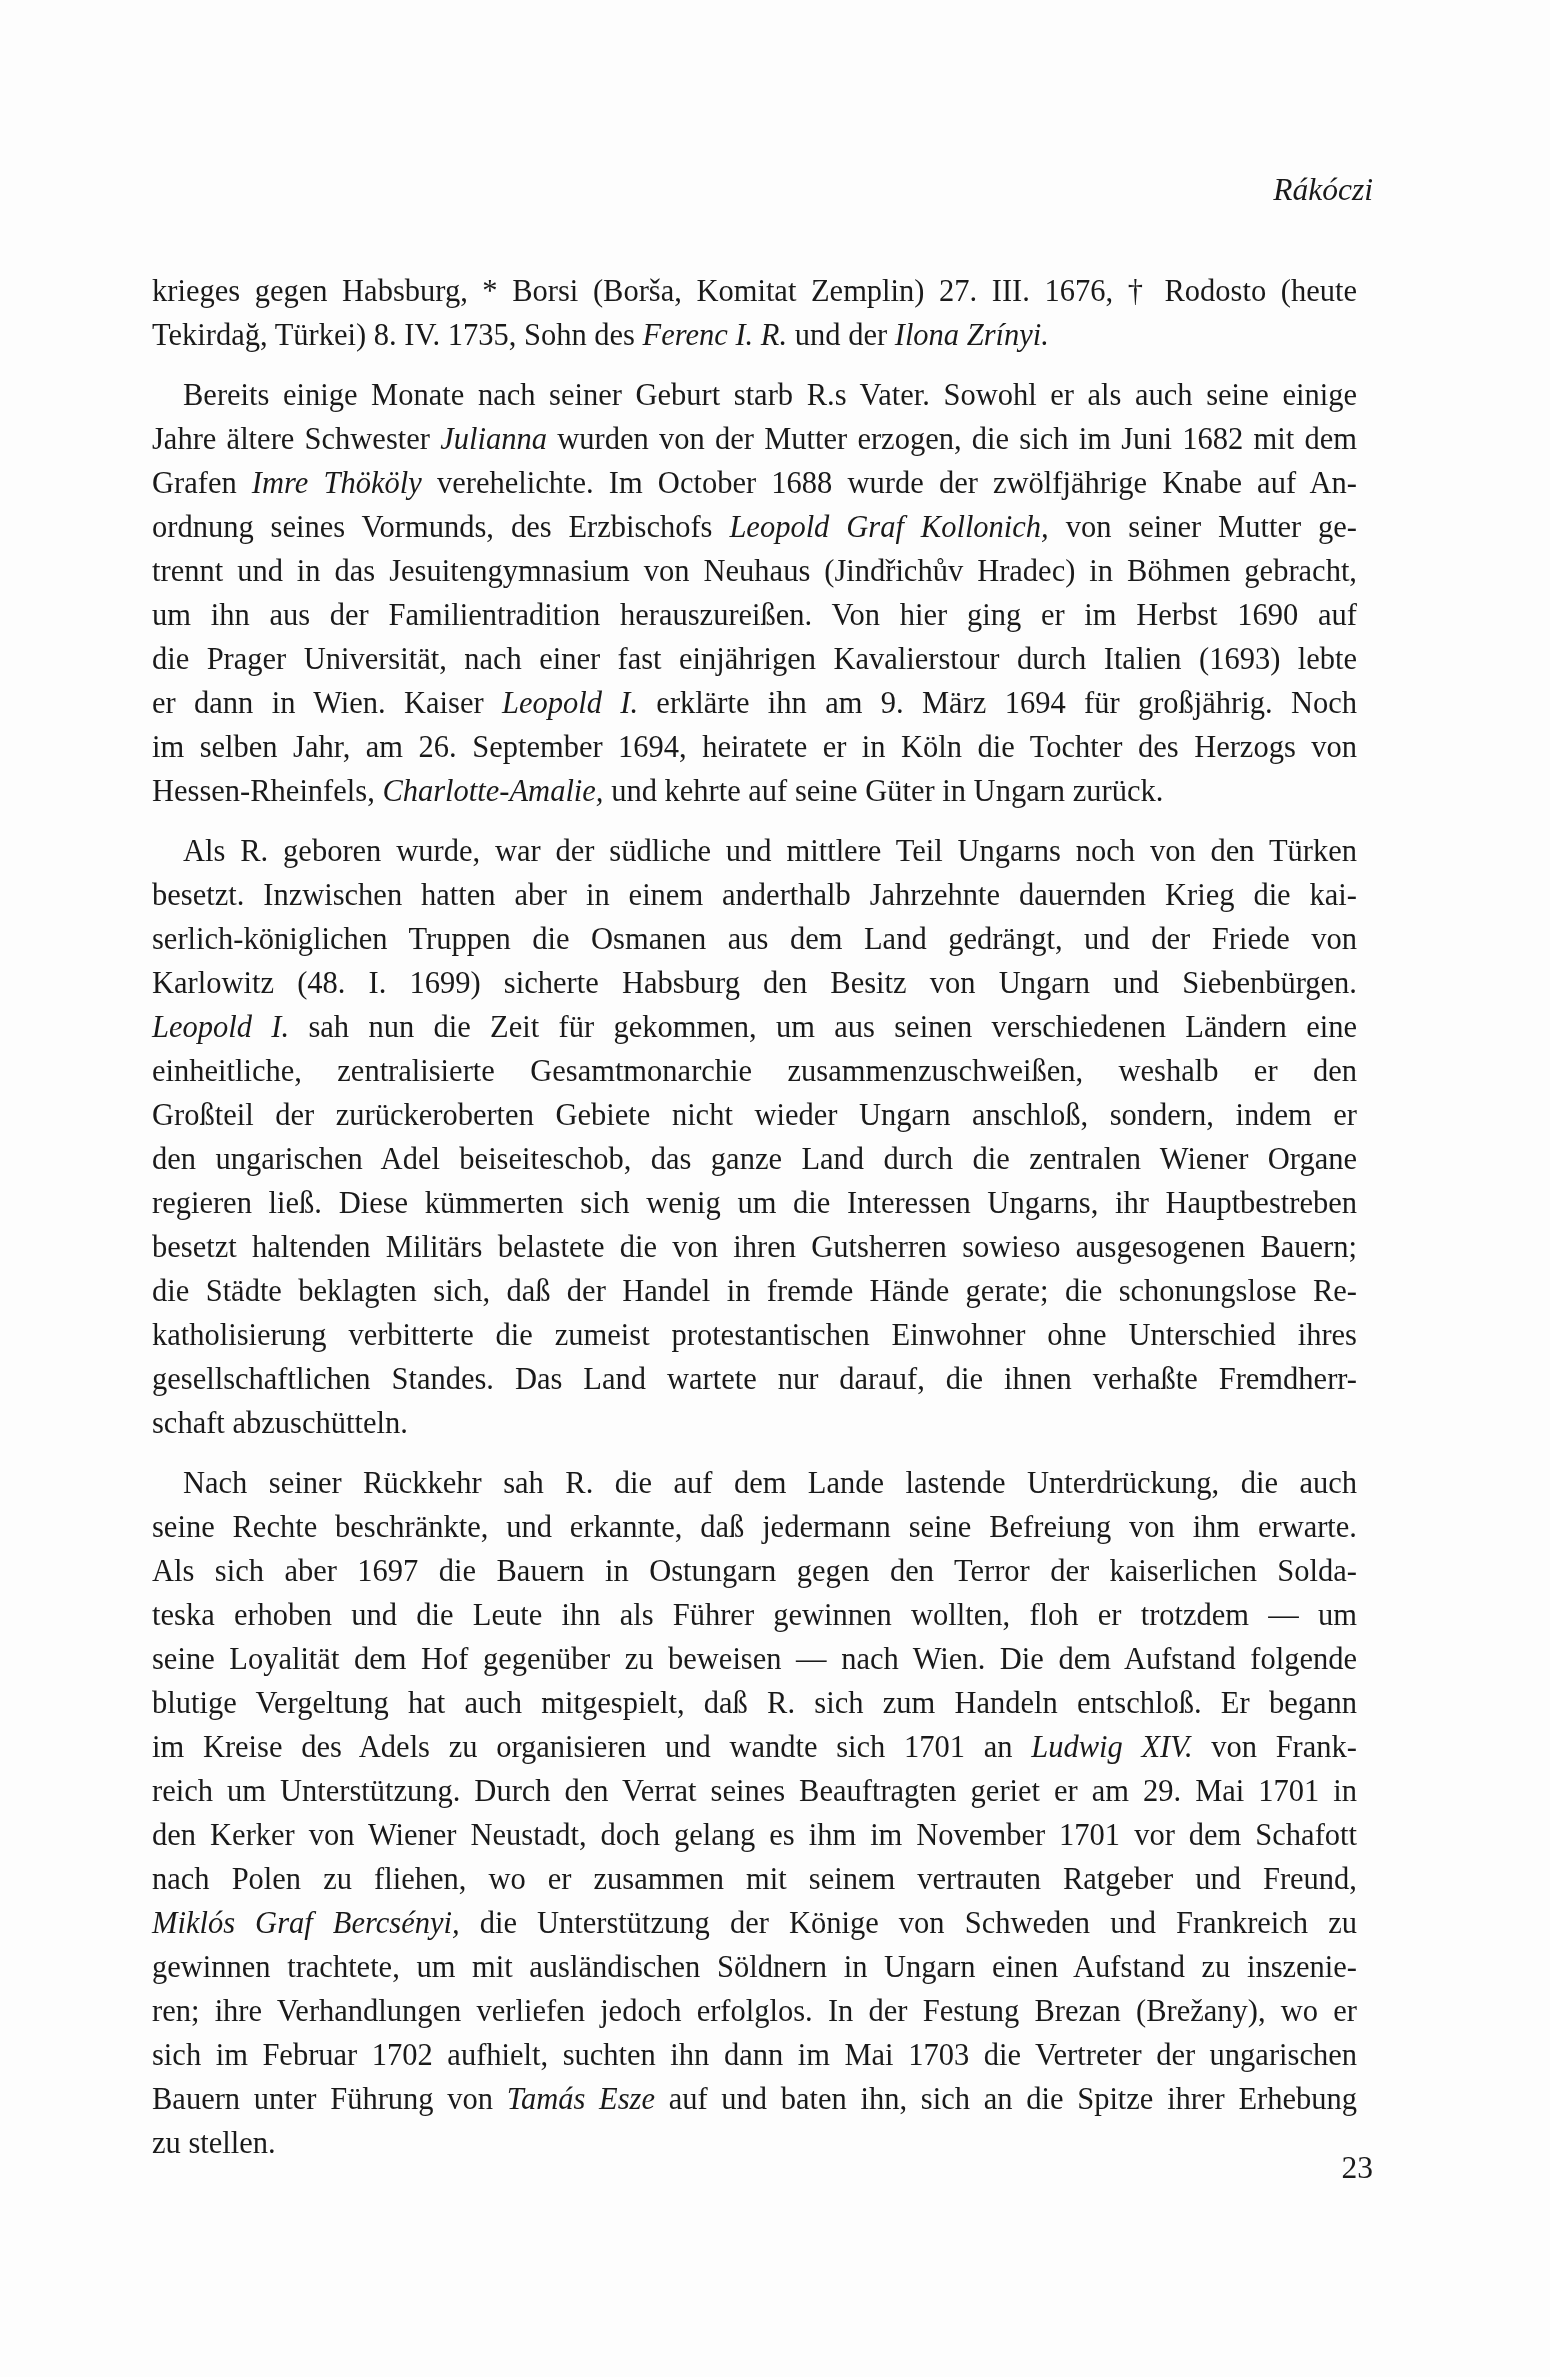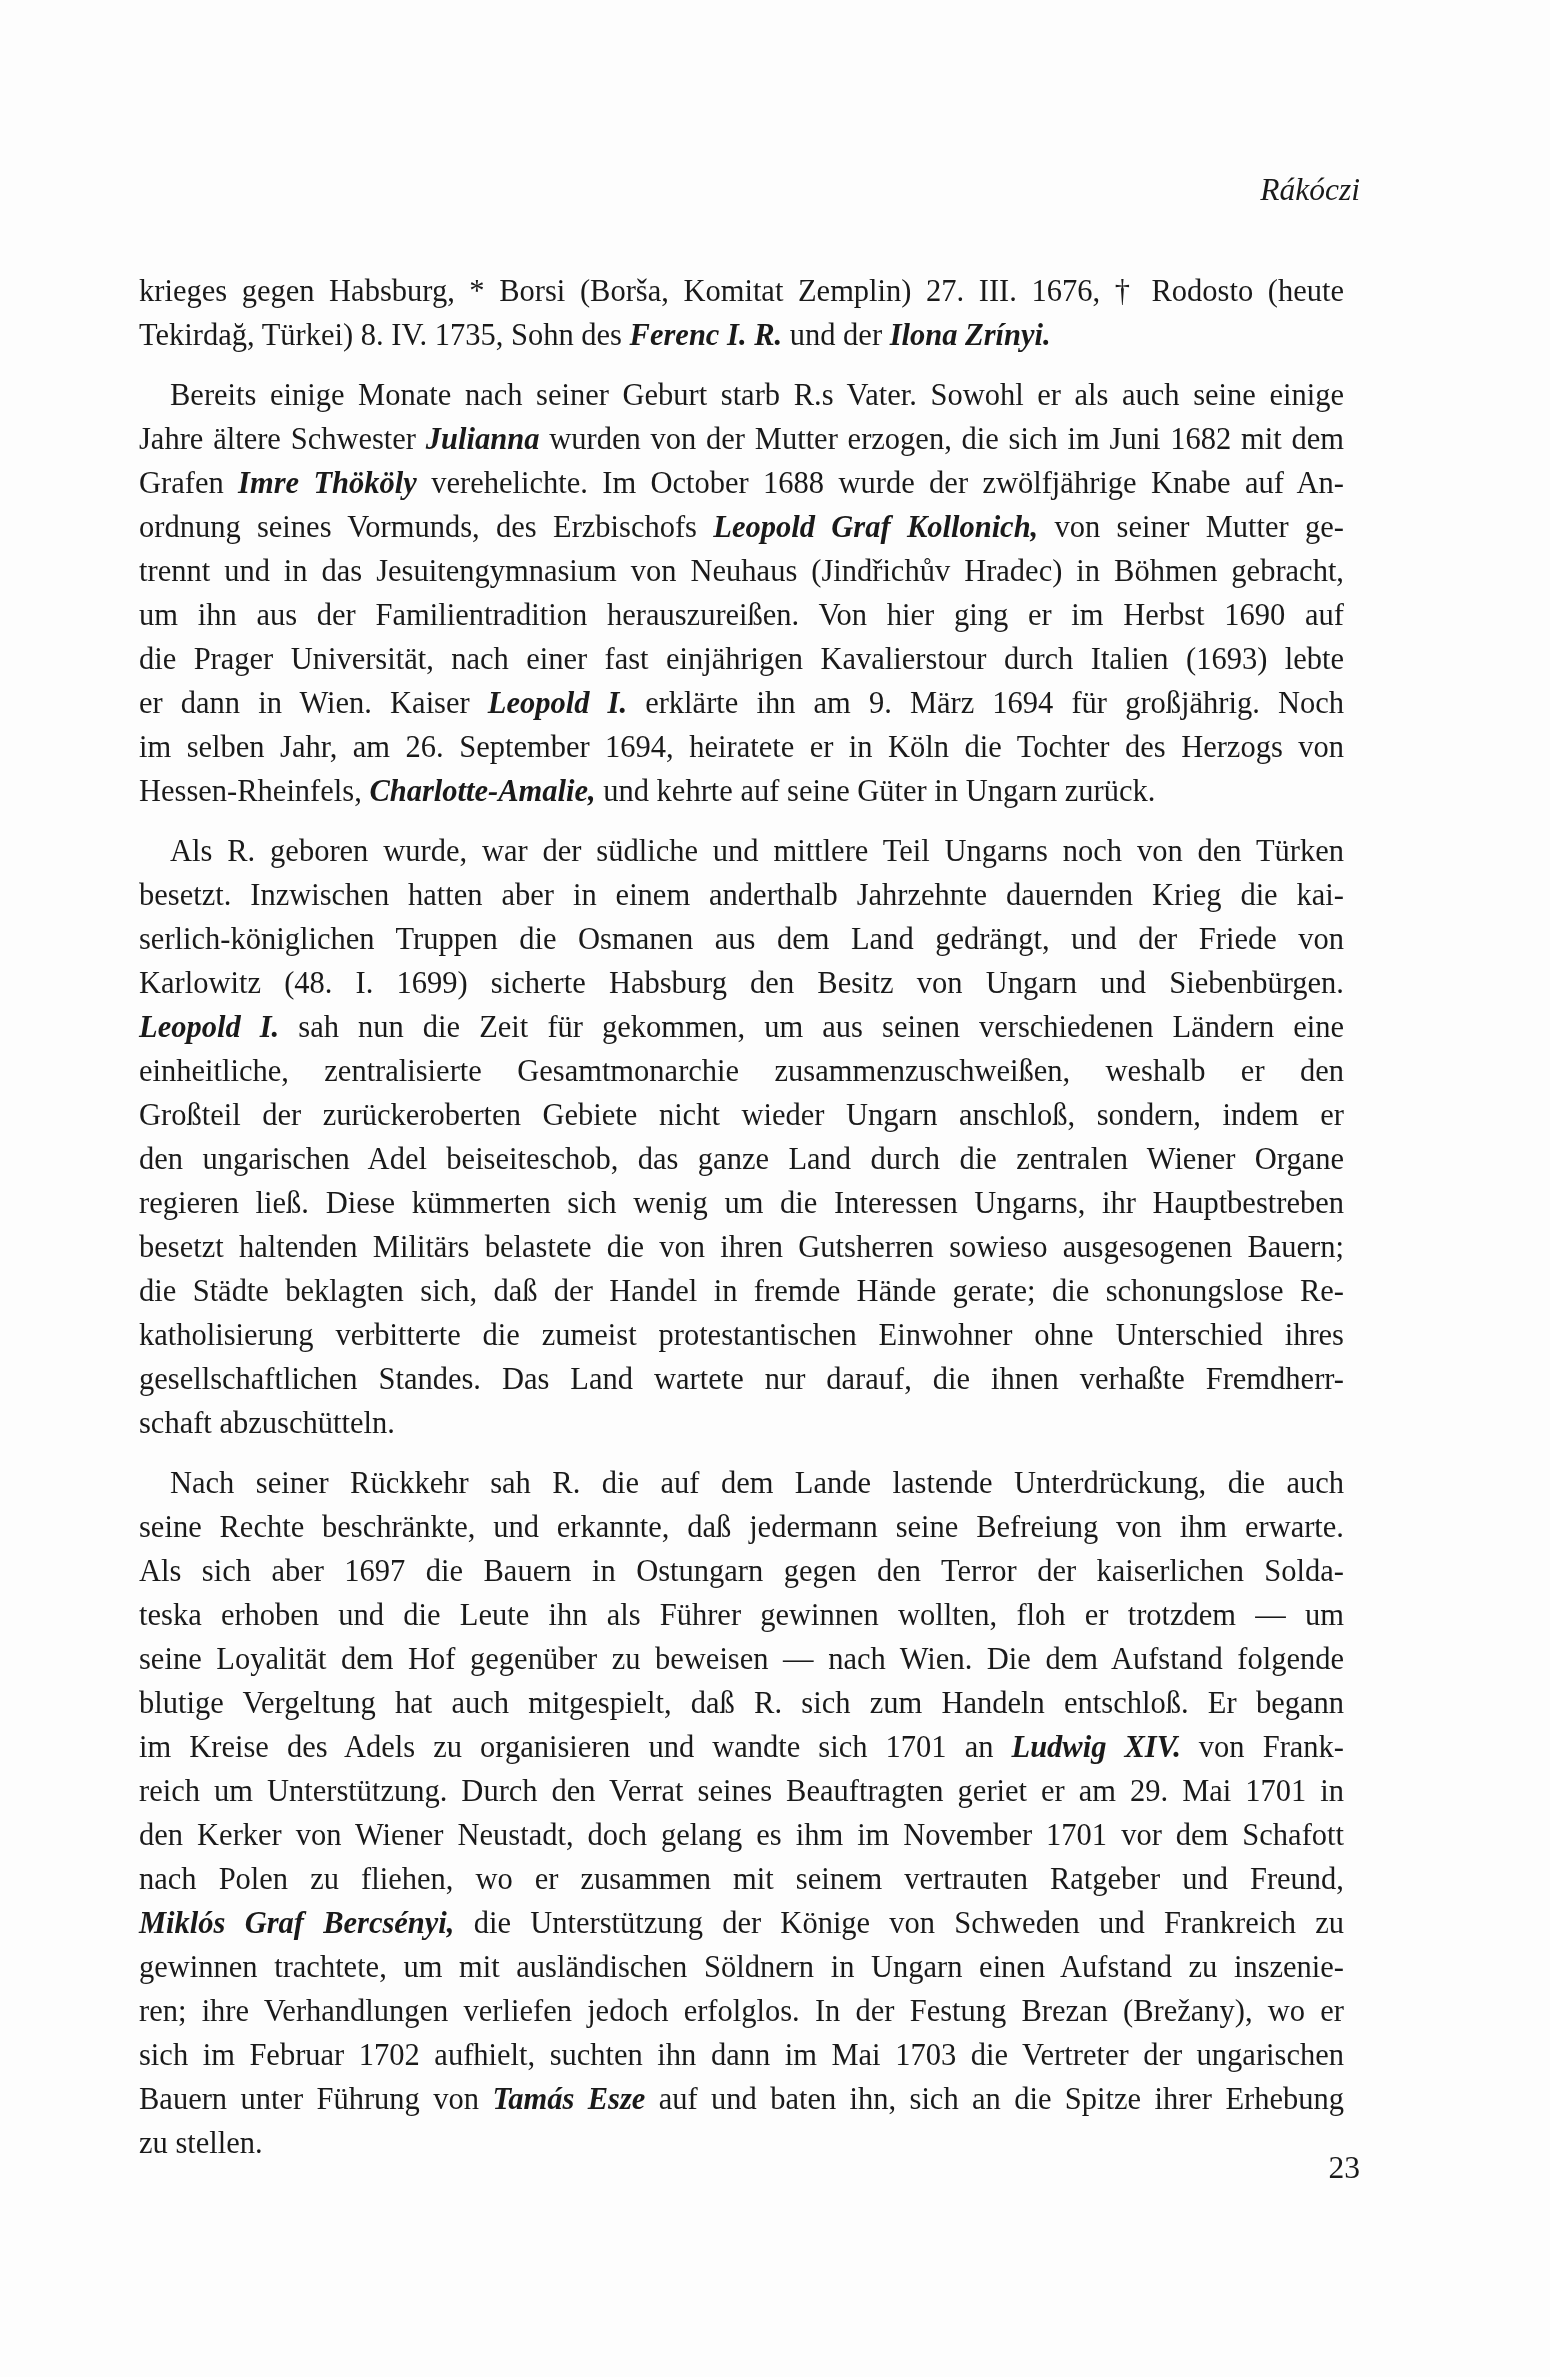--- a/index.html
+++ b/index.html
@@ -1,26 +1,26 @@
 <!DOCTYPE html>
 <html style="font-size:10.5px"><head>
 <meta charset="utf-8">
 <style>
   html, body { margin: 0; padding: 0; background: #fdfdfd; }
   body { width: 1550px; height: 2377px; position: relative; overflow: hidden; }
-  .page { position: absolute; left: 123px; top: 0; width: 1237px; height: 2377px;
+  .page { position: absolute; left: 136px; top: 0; width: 1237px; height: 2377px;
           font-family: "Liberation Serif", "DejaVu Serif", serif; color: #1a1a1a; }
   .running-head { position: absolute; right: 0; top: 172px; font-size: 31.5px; font-style: italic; }
   .body-text { position: absolute; left: 0; top: 253px; width: 1237px; font-size: 30.5px;
                line-height: 44px; text-align: justify; hyphens: manual; }
   .body-text p { margin: 16px; }
   .line { display: block; text-align: justify; text-align-last: justify; white-space: nowrap; }
   .line.last { text-align-last: left; }
   .page-number { position: absolute; right: 0; top: 2150px; font-size: 31.5px; }
-  i { font-style: italic; font-weight: bold; }
+  i { font-style: italic; }
 </style>
 </head>
 <body>
 
 <div class="page">
   <div class="running-head">Rákóczi</div>
   <div class="body-text" id="body-text">
       <p>
         <span class="line"><span>krieges gegen Habsburg, * Borsi (Borša, Komitat Zemplin) 27. III. 1676, † Rodosto (heute</span></span>
         <span class="line last"><span>Tekirdağ, Türkei) 8. IV. 1735, Sohn des </span><i>Ferenc I. R.</i><span> und der </span><i>Ilona Zrínyi.</i></span>

